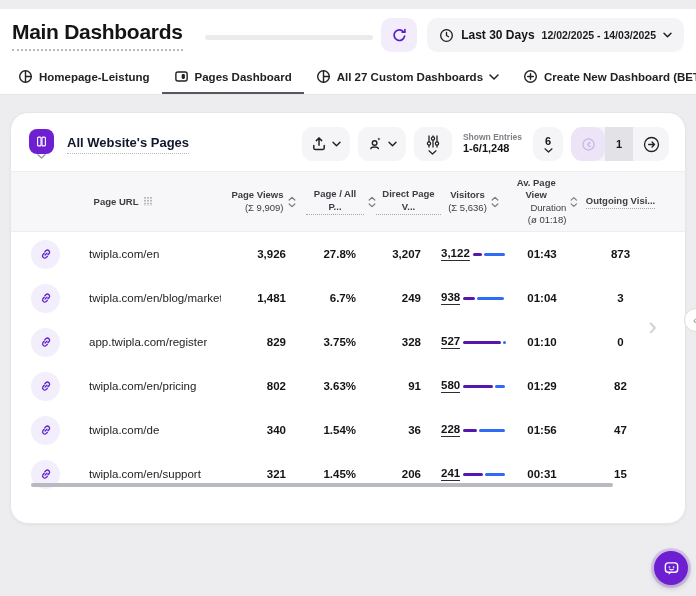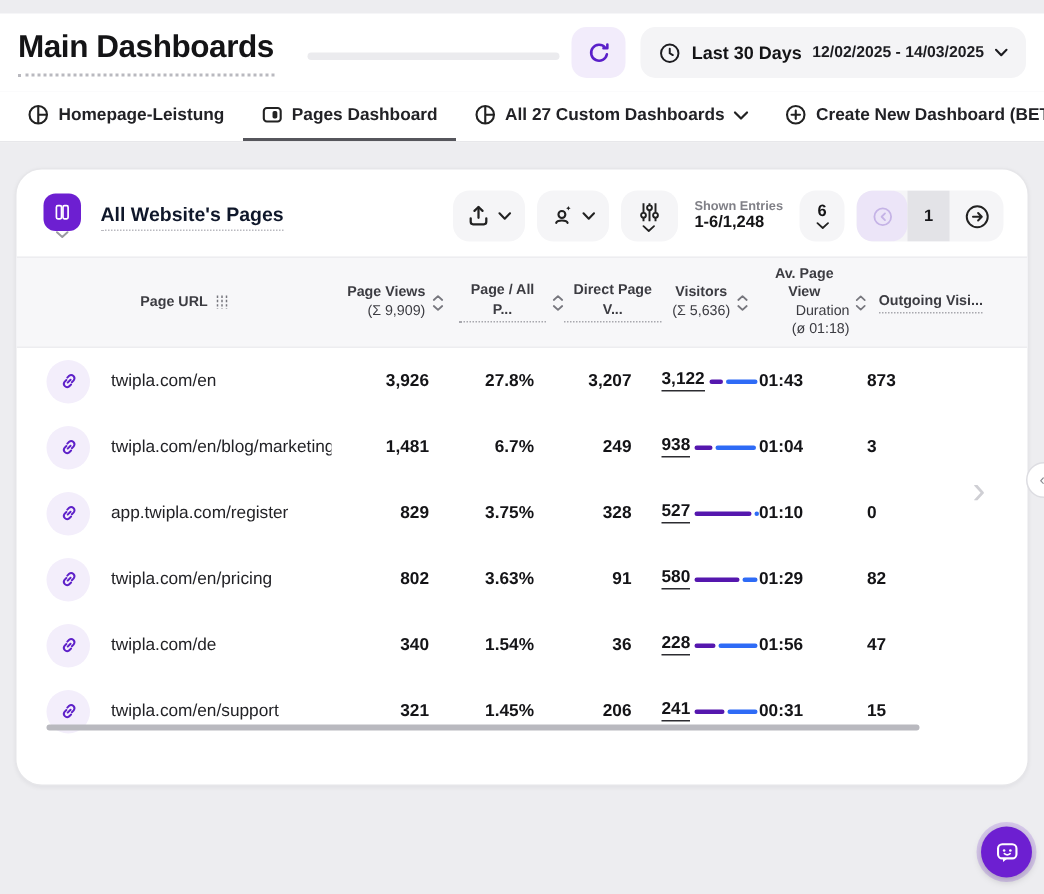--- a/index.html
+++ b/index.html
@@ -54,25 +54,25 @@
   .thead, .trow { display:grid; grid-template-columns:210px 85px 70px 65px 65px 72px 85px 60px; }
   .thead { background:#f7f7f9; border-top:1px solid #ededf0; border-bottom:1px solid #ededf0; min-height:42px; align-items:center; padding:5px 0; }
   .hcell { display:flex; align-items:center; justify-content:center; gap:4px; font-size:9.5px; font-weight:700; color:#3c3c42; text-align:center; line-height:1.3; }
   .hcell .trunc { border-bottom:1px dotted #a8a8ae; padding-bottom:1px; }
   .h-url { padding-left:16px; }
   .hsub { display:block; font-weight:400;text-align:right; }
 
   .tbody { }
   .trow { height:44px; align-items:center; }
   .cell { font-size:11.5px; color:#1b1b1f; }
-  .c-url { display:flex; align-items:center; gap:14px; padding-left:20px; }
+  .c-url { display:flex; align-items:center; gap:29px; padding-left:20px; }
   .link-badge { width:29px; height:29px; border-radius:50%; background:#f3eefb; display:flex; align-items:center; justify-content:center; cursor:pointer; flex:0 0 auto; }
   .url-text { font-size:11.5px; color:#232327; white-space:nowrap; overflow:hidden; }
   .num { text-align:right; padding-right:20px; font-weight:700; color:#141417; }
-  .num-c { font-weight:700; color:#141417; }
+  .num-c { text-align:center; font-weight:700; color:#141417; }
   .c-v { display:flex; flex-direction:row; align-items:center; gap:3px; }
   .v-num { font-size:11.5px; font-weight:700; color:#141417; border-bottom:1.2px solid #2c2c31; padding-bottom:1px; cursor:pointer; }
   .v-bar { width:48px; display:flex; gap:2px; }
   .v-bar i { display:block; height:3px; border-radius:2px; }
   .v-bar .seg-p { background:#5517ae; }
   .v-bar .seg-b { background:#2e6bf6; }
 
   .hscrollbar { position:absolute; left:20px; bottom:36px; width:582px; height:4px; border-radius:2px; background:#b9b9bf; }
   .scroll-chevron { position:absolute; right:28px; top:198px; font-size:26px; color:#cfcfd4; font-weight:400; cursor:pointer; user-select:none; }
 

